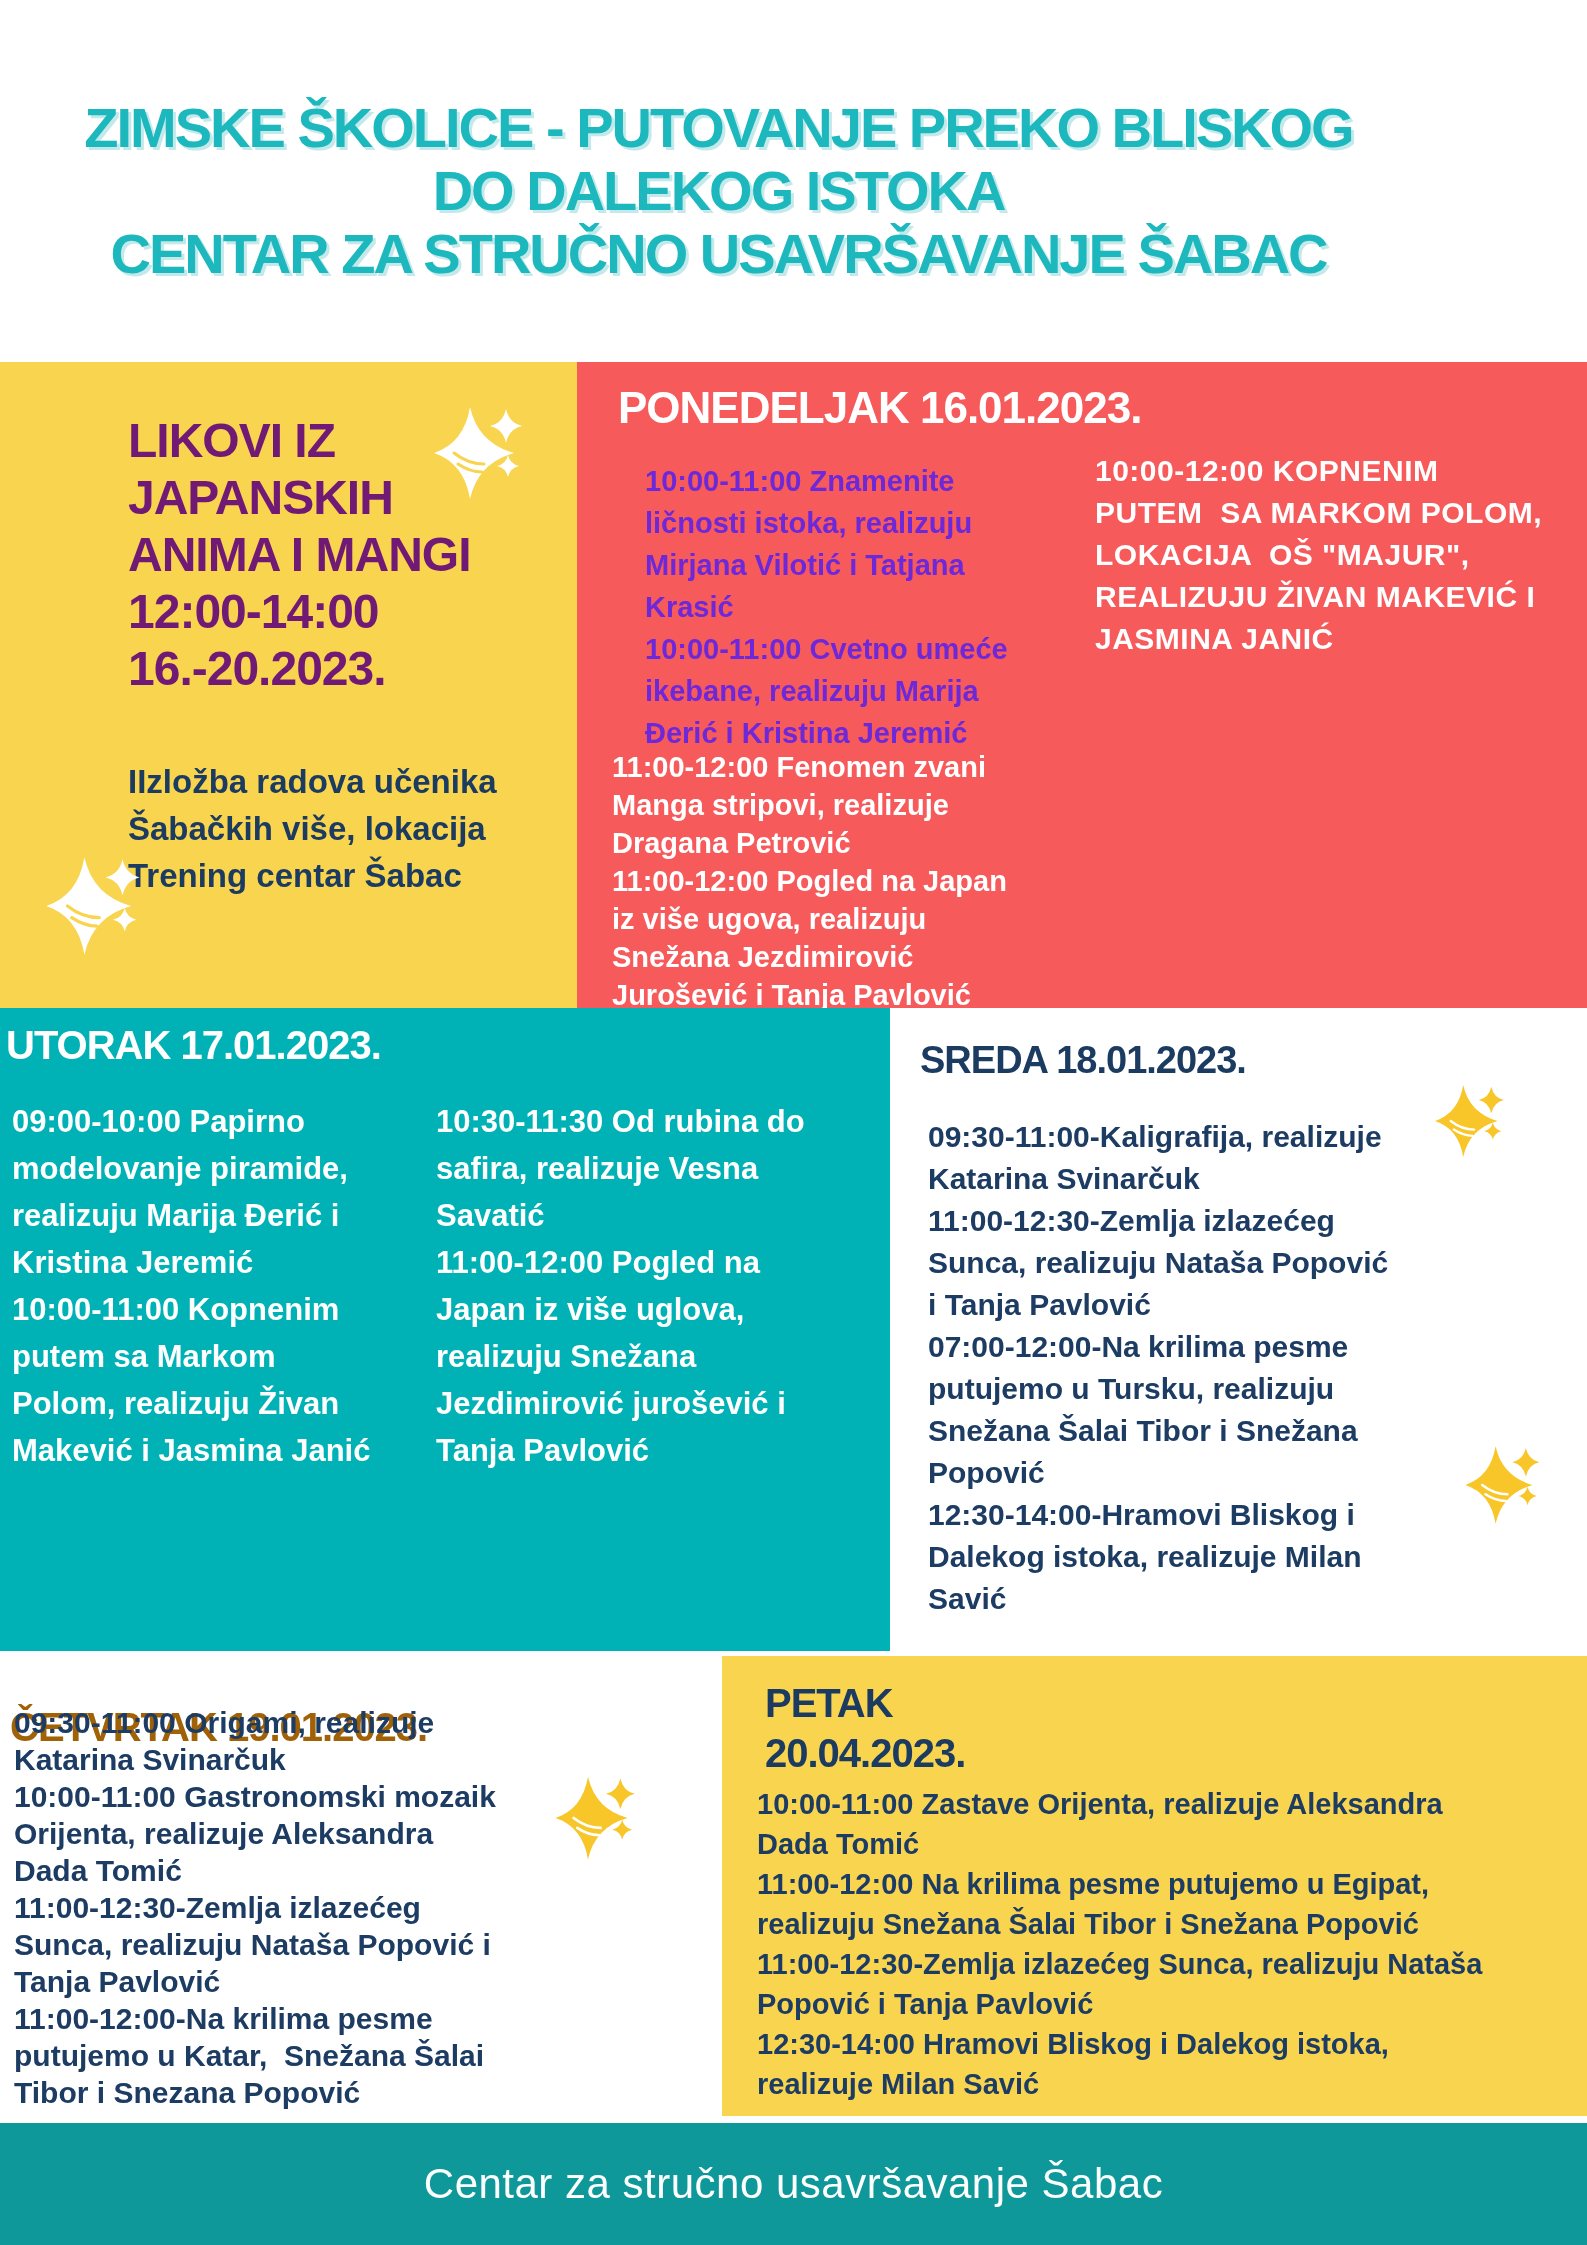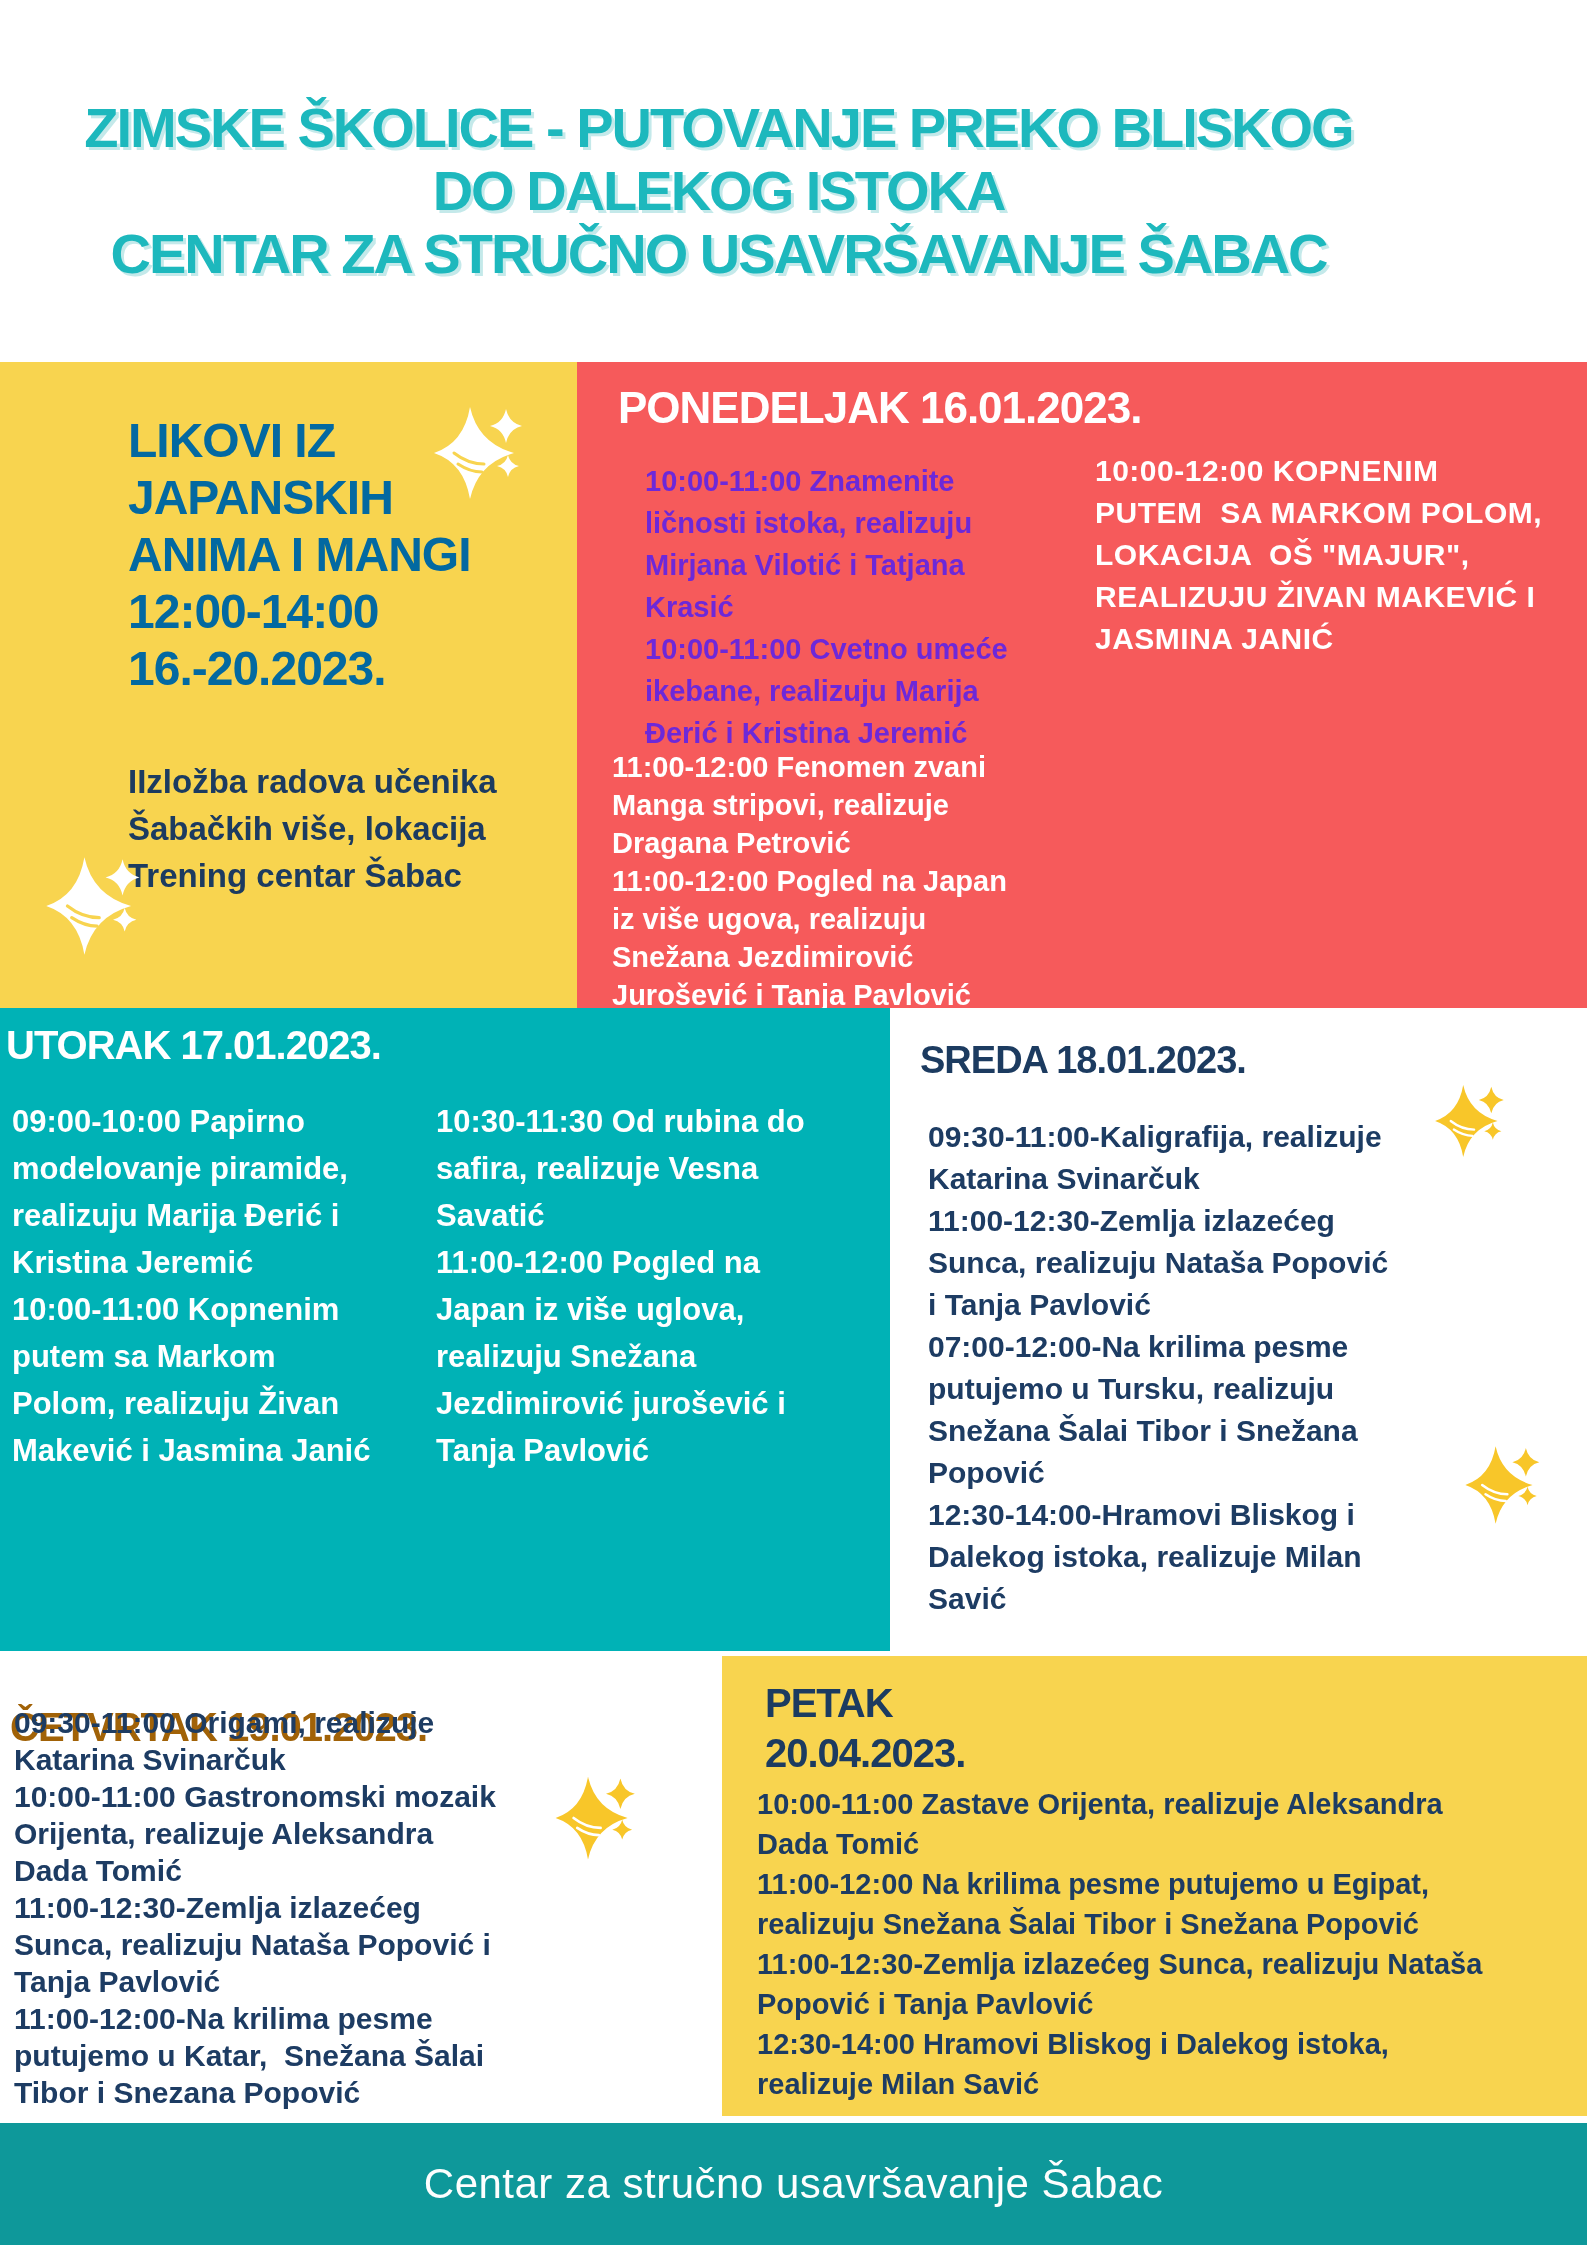--- a/index.html
+++ b/index.html
@@ -7,21 +7,21 @@
           font-family:"Liberation Sans", sans-serif;}
   .abs{position:absolute;}
   .pre{white-space:pre-wrap;}
   
   .title{left:0;top:96px;width:1437px;text-align:center;color:#1db8bd;font-weight:bold;
          font-size:56px;line-height:63px;letter-spacing:-2px;
          text-shadow:3px 3px 0 #c4e9ea;}
   
   .yellow-block{left:0;top:362px;width:577px;height:646px;background:#f8d44f;}
   .red-block{left:577px;top:362px;width:1010px;height:646px;background:#f65a5b;}
-  .likovi-heading{left:128px;top:412px;width:430px;color:#0369a1;font-weight:bold;
+  .likovi-heading{left:128px;top:412px;width:430px;color:#701a75;font-weight:bold;
                   font-size:48px;line-height:57px;letter-spacing:-1px;}
   .likovi-body{left:128px;top:758px;width:430px;color:#1c3b60;font-weight:bold;
                font-size:33px;line-height:47px;}
   .pon-heading{left:618px;top:380px;width:960px;color:#ffffff;font-weight:bold;
                font-size:44px;line-height:56px;letter-spacing:-1px;}
   .pon-col1a{left:645px;top:448px;width:450px;color:#6d28d9;font-weight:bold;
              font-size:29px;line-height:42px;margin-top:12px;}
   .pon-col1b{left:612px;top:748px;width:460px;color:#ffffff;font-weight:bold;
              font-size:29px;line-height:38px;}
   .pon-col2{left:1095px;top:450px;width:470px;color:#ffffff;font-weight:bold;

